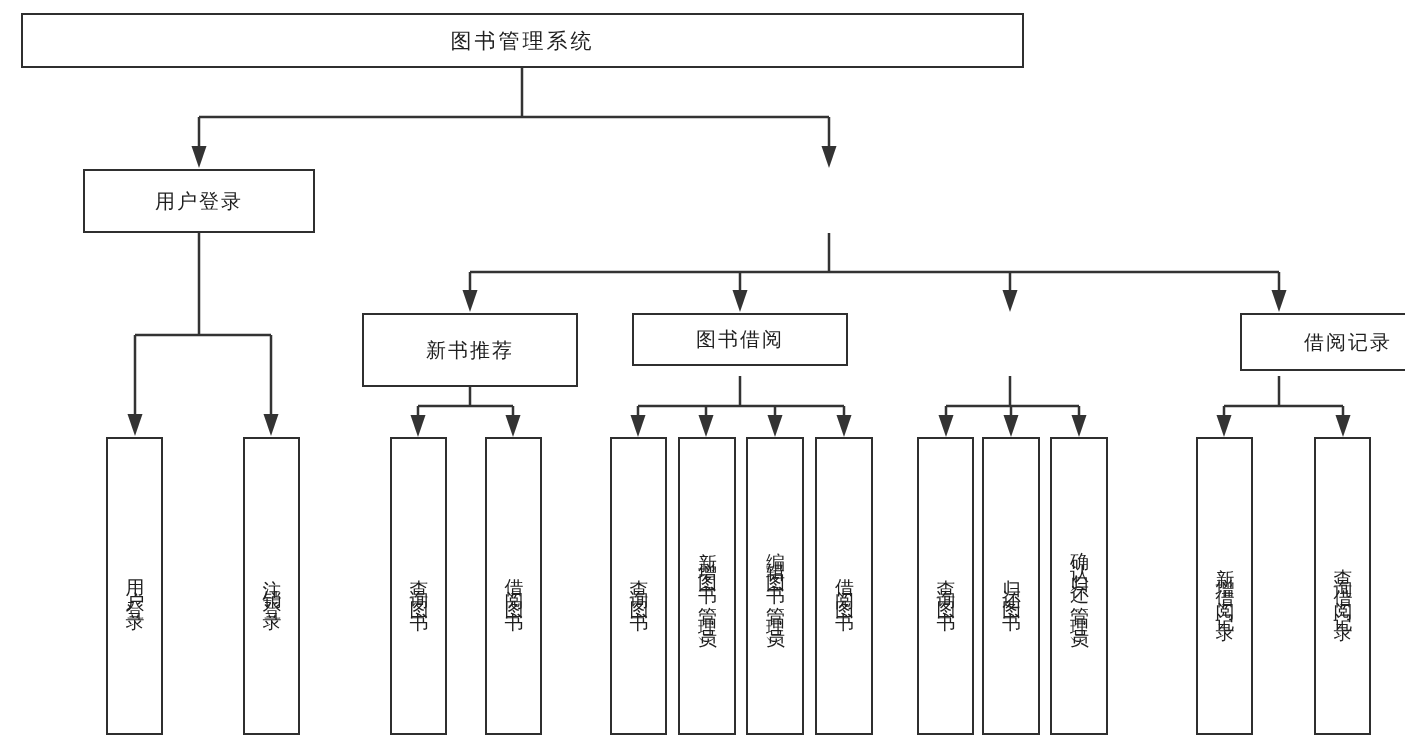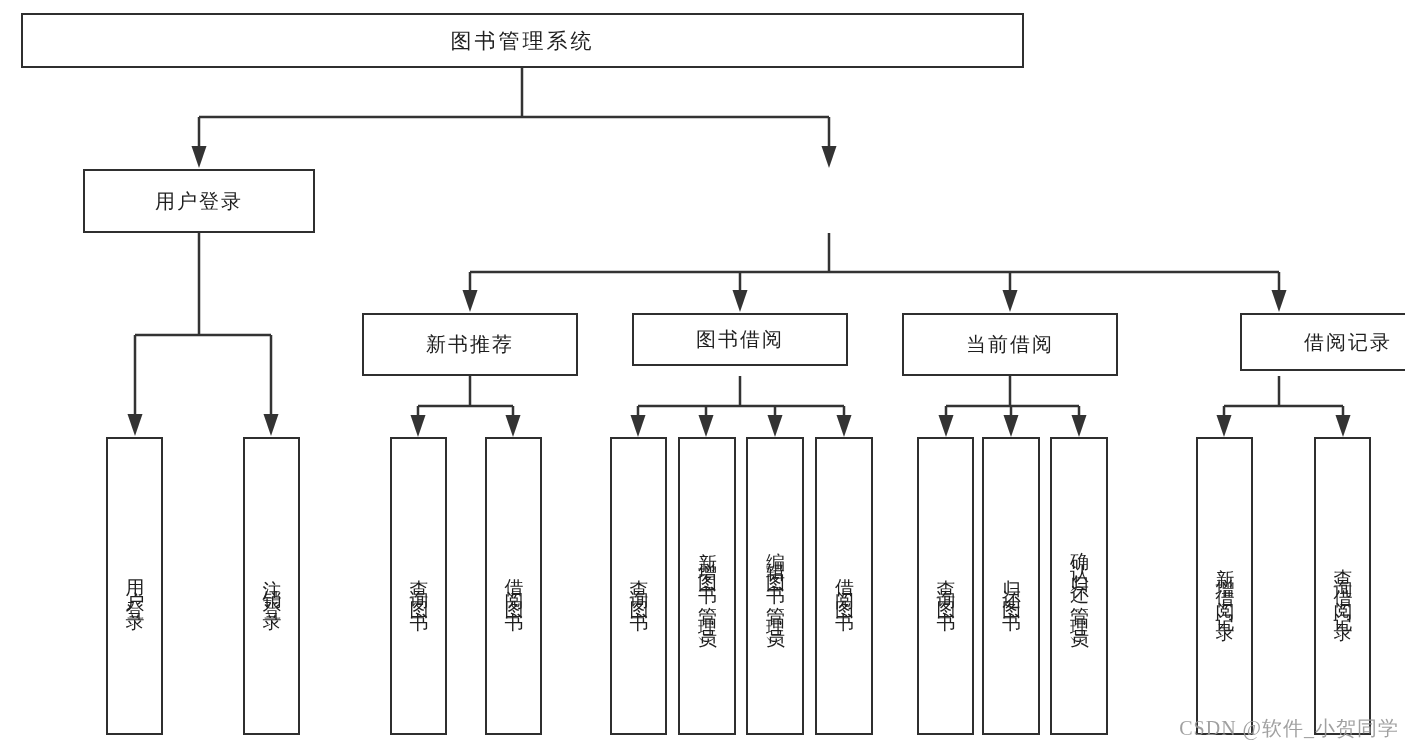--- a/index.html
+++ b/index.html
@@ -85,28 +85,25 @@
   </svg>
 
   <div class="box" style="left:21px;top:13px;width:1003px;height:55px;">
     <span class="h-label root-label">图书管理系统</span>
   </div>
 
   <div class="box" style="left:83px;top:169px;width:232px;height:64px;">
     <span class="h-label">用户登录</span>
   </div>
 
-  <div class="box" style="left:362px;top:313px;width:216px;height:63px;">
+  <div class="box" style="left:362px;top:313px;width:216px;height:74px;">
     <span class="h-label">新书推荐</span>
   </div>
   <div class="box" style="left:632px;top:313px;width:216px;height:53px;">
     <span class="h-label">图书借阅</span>
-  </div>
-  <div class="box" style="left:902px;top:313px;width:216px;height:63px;">
-    <span class="h-label">当前借阅</span>
   </div>
   <div class="box" style="left:1240px;top:313px;width:216px;height:58px;">
     <span class="h-label">借阅记录</span>
   </div>
 
   <div class="box" style="left:106px;top:437px;width:57px;height:298px;">
     <span class="v-label">用户登录</span>
   </div>
   <div class="box" style="left:243px;top:437px;width:57px;height:298px;">
     <span class="v-label">注销登录</span>
@@ -142,15 +139,14 @@
     <span class="v-label">确认归还（管理员）</span>
   </div>
 
   <div class="box" style="left:1196px;top:437px;width:57px;height:298px;">
     <span class="v-label">新增借阅记录</span>
   </div>
   <div class="box" style="left:1314px;top:437px;width:57px;height:298px;">
     <span class="v-label">查询借阅记录</span>
   </div>
 
-  <div class="watermark">CSDN @软件_小贺同学</div>
 
 </div>
 
 </body></html>

